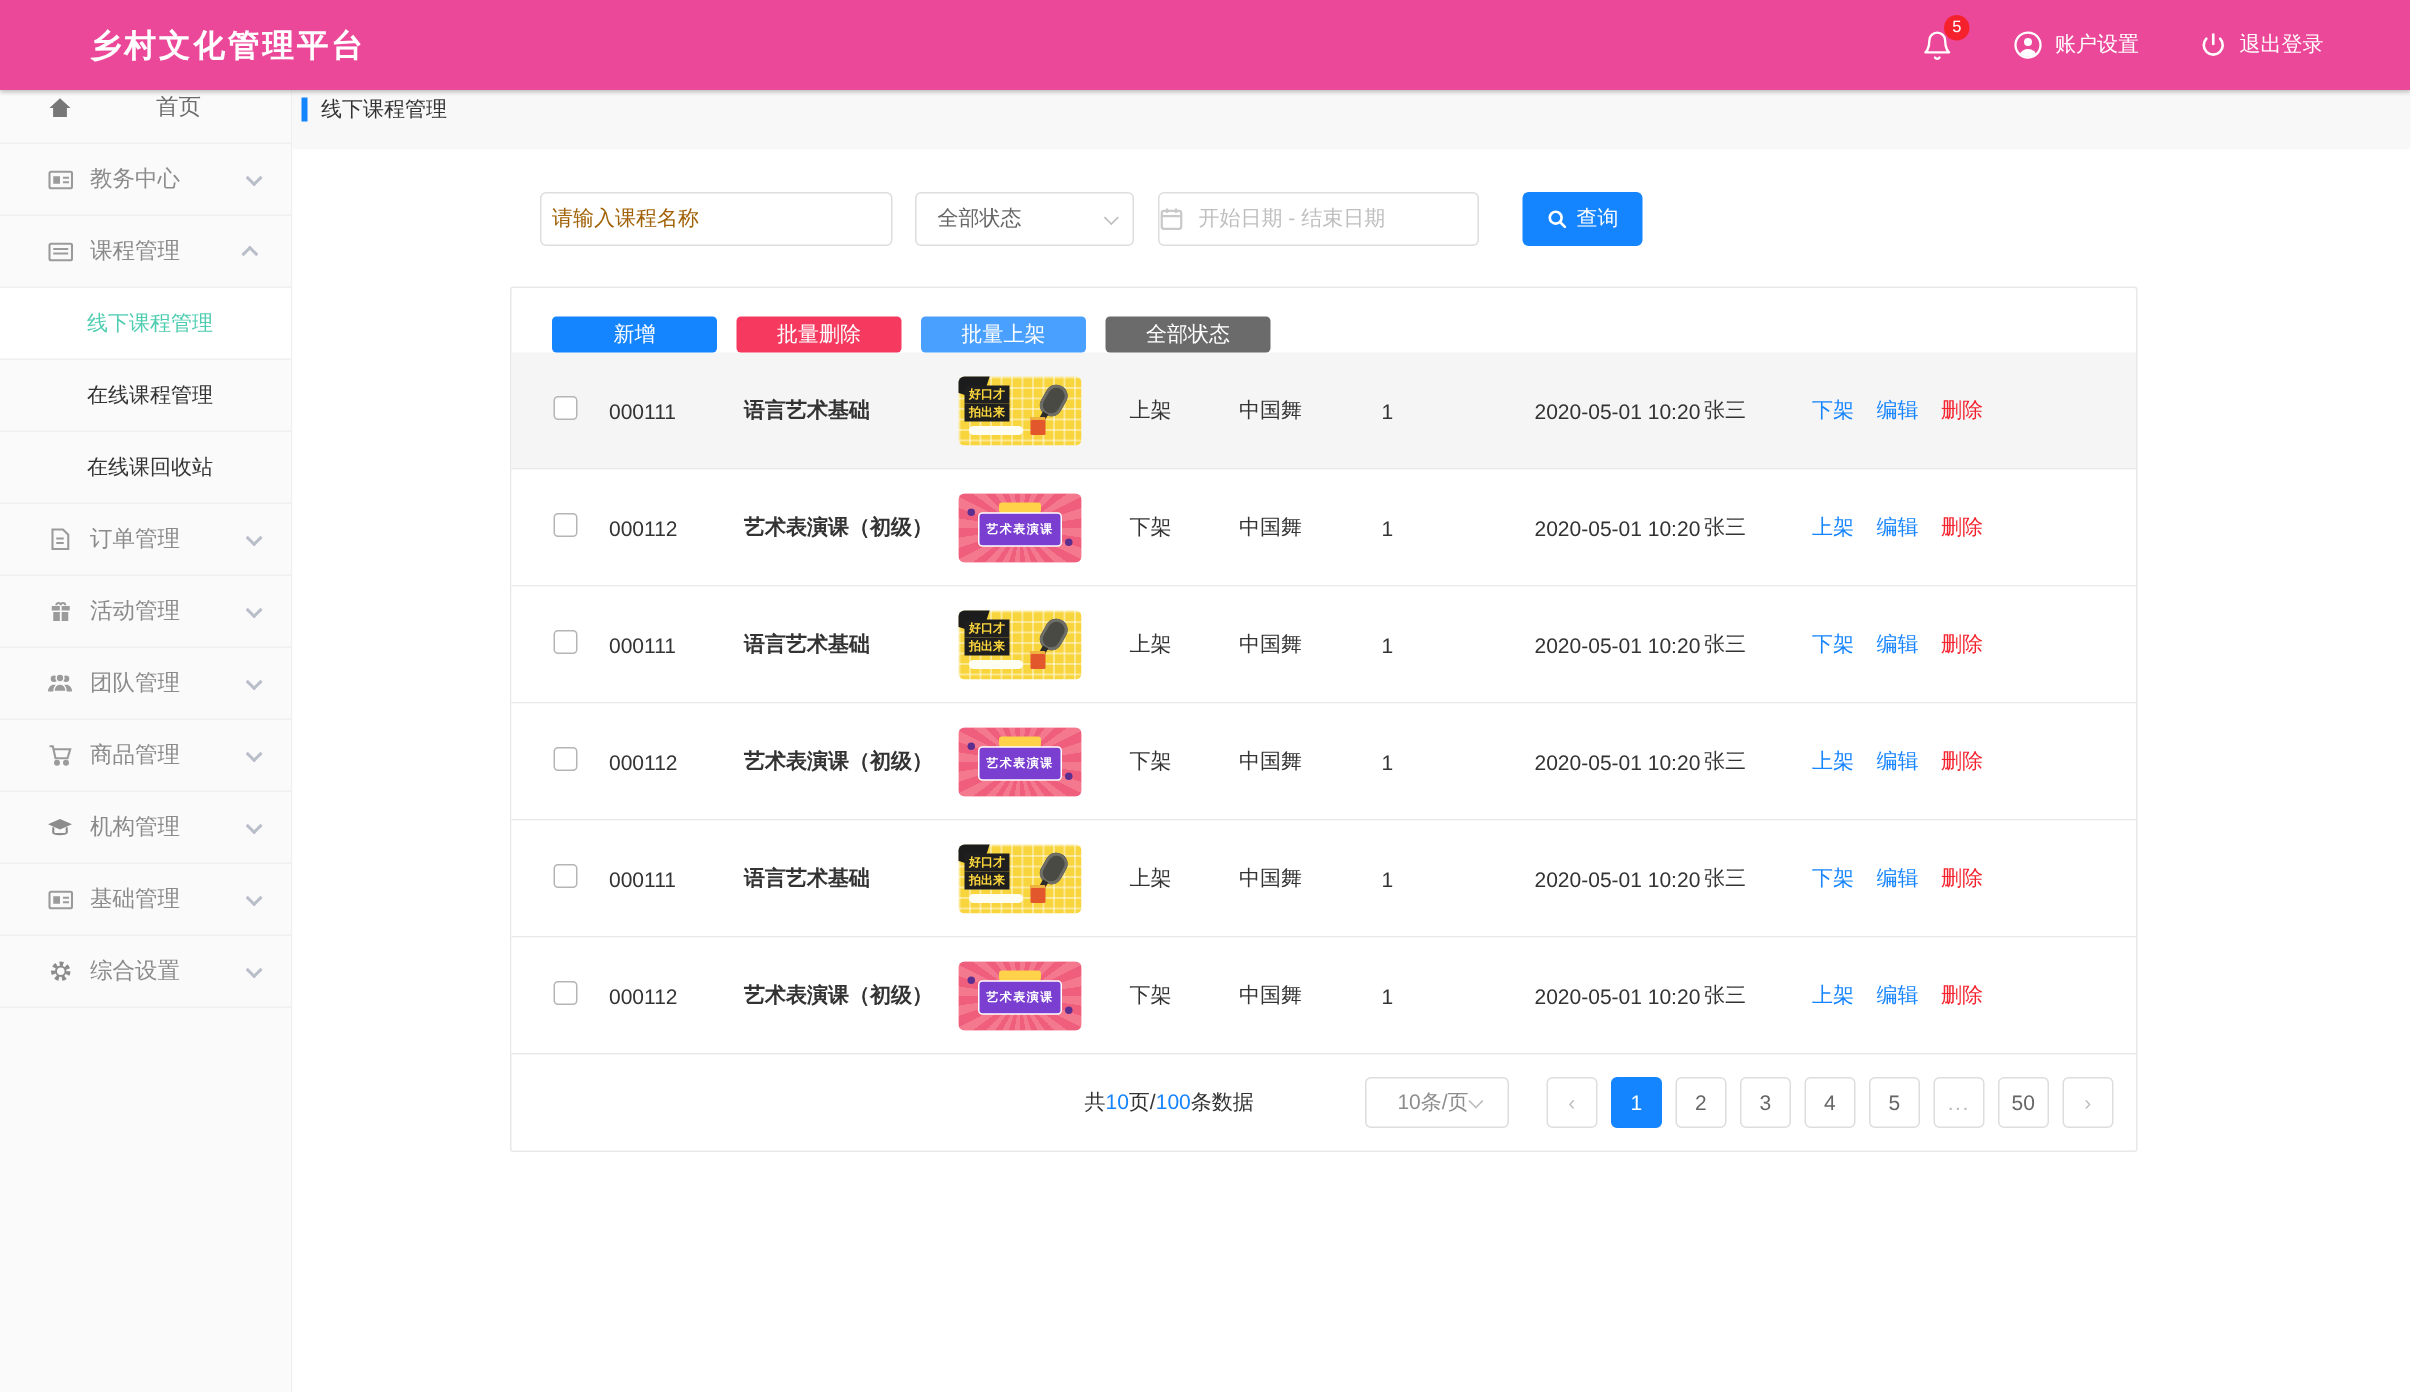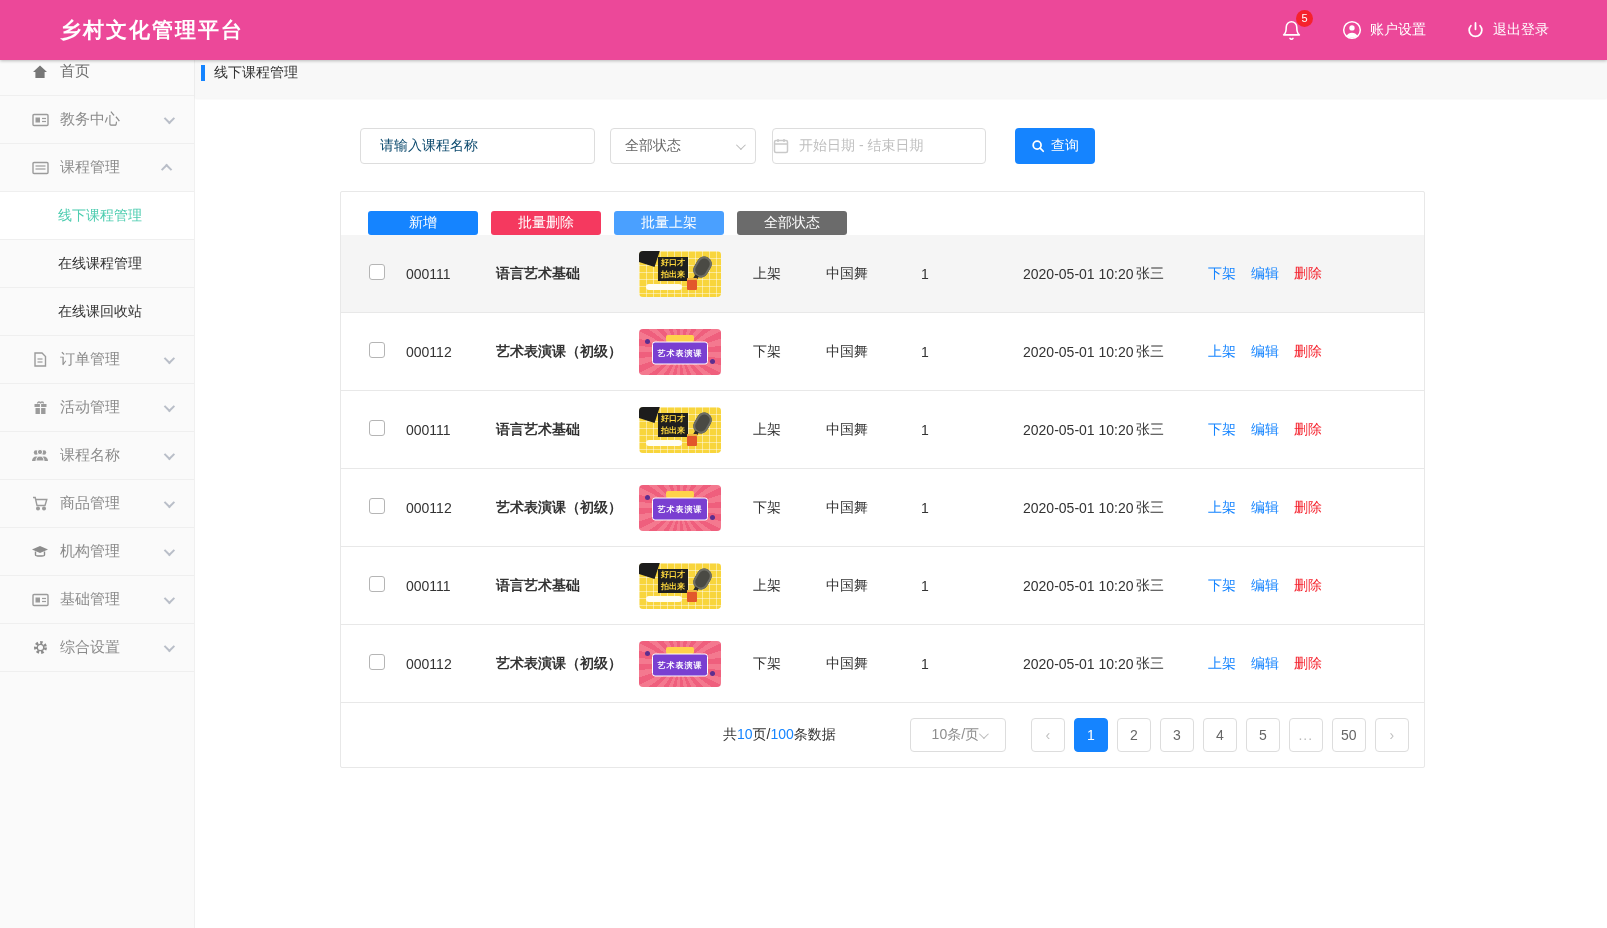--- a/index.html
+++ b/index.html
@@ -18,39 +18,39 @@
     border-radius:50%; min-width:17px; height:17px; line-height:17px; font-size:11px;
     text-align:center; padding:0 2px; }
 
   
   .app { display:flex; padding-top:48px; height:928px; }
   .sidebar { width:195px; background:#fafafa; border-right:1px solid #f0f0f0; flex-shrink:0; }
   .side-item { height:48px; display:flex; align-items:center; padding:0 22px 0 30px;
     border-bottom:1px solid #efefef; color:#8b8b8b; font-size:15px; cursor:pointer; background:#fafafa; }
   .side-item .s-icon { width:20px; height:16px; margin-right:10px; display:inline-flex;
     align-items:center; justify-content:center; }
-  .side-item.first { color:#6d6d6d; }
+  .side-item.first { color:#6d6d6d;gap:44px; }
   .caret { width:8px; height:8px; border-right:2px solid #b9bec8; border-bottom:2px solid #b9bec8;
     margin-left:auto; transform:rotate(45deg) translateY(-2px); }
   .caret.up { transform:rotate(-135deg) translateY(-2px); }
   .sub-item { height:48px; display:flex; align-items:center; padding-left:58px;
     border-bottom:1px solid #efefef; color:#333; font-size:14px; cursor:pointer; background:#fafafa; }
   .sub-item.active { color:#4ecdb0; background:#fff; }
 
   .main { flex:1; display:flex; flex-direction:column; background:#fff; }
   .crumb-bar { height:50px; background:#f8f8f8; display:flex; align-items:center;
     box-shadow:0 1px 2px rgba(0,0,0,.05); }
   .crumb { display:flex; align-items:center; margin-left:6px; font-size:14px; color:#333; }
   .crumb-accent { width:4px; height:16px; background:#1584ff; margin-right:9px; }
 
   
   .filters { display:flex; align-items:center; margin:30px 0 0 165px; }
   .ctl { height:36px; border:1px solid #ddd; border-radius:4px; background:#fff;
     display:flex; align-items:center; font-size:14px; }
-  .name-input { width:235px; padding-left:19px; color:#0c4a6e; }
+  .name-input { width:235px; padding-left:7px; color:#a16207; }
   .select { justify-content:space-between; padding:0 12px 0 14px; color:#666; cursor:pointer; }
   .sel-status { width:146px; margin-left:15px; }
   .sel-category { width:245px; margin-left:10px; }
   .sel-caret { width:7px; height:7px; border-right:1.5px solid #bbb; border-bottom:1.5px solid #bbb;
     transform:rotate(45deg) translateY(-2px); }
   .date-range { width:214px; margin-left:16px; gap:10px; color:#bfbfbf; cursor:pointer; }
   .btn-query { width:80px; height:36px; margin-left:29px; background:#1584ff; color:#fff;
     border-radius:4px; display:flex; align-items:center; justify-content:center; gap:6px;
     font-size:14px; cursor:pointer; }
 
@@ -84,21 +84,21 @@
   .lnk-red { color:#f5222d; }
 
   
   .thumb { width:82px; height:46px; border-radius:4px; position:relative; overflow:hidden; }
   .thumb-yellow { background-color:#f8d53c;
     background-image:linear-gradient(rgba(255,255,255,.45) 1px, transparent 1px),
       linear-gradient(90deg, rgba(255,255,255,.45) 1px, transparent 1px);
     background-size:7px 7px; }
   .thumb-yellow::before { content:""; position:absolute; left:-10px; top:-12px; width:30px;
     height:24px; background:#1c1c1c; transform:rotate(18deg); }
-  .chip { position:absolute; left:19px; background:#1f1f1f; color:#ffd83d; font-size:8px;
+  .chip { position:absolute; left:4px; background:#1f1f1f; color:#ffd83d; font-size:8px;
     font-weight:bold; padding:1px 3px; line-height:1.25; white-space:nowrap; }
   .chip1 { top:6px; } .chip2 { top:18px; }
   .pill { position:absolute; left:7px; top:33px; width:36px; height:6px; background:#fffef2;
     border-radius:3px; }
   .mic { position:absolute; right:11px; top:5px; width:15px; height:22px; background:#4a4a44;
     border-radius:8px; transform:rotate(30deg); box-shadow:inset 0 0 0 2px #6e6e66; }
   .mic::after { content:""; position:absolute; left:5px; top:21px; width:4px; height:13px;
     background:#2c2c28; }
   .book { position:absolute; right:24px; top:27px; width:10px; height:12px; background:#e2572b;
     border-radius:1px; box-shadow:inset 0 2px 0 #f0b43e; }
@@ -235,21 +235,21 @@
         <span class="s-icon">
           <svg width="18" height="13" viewBox="0 0 18 13">
             <circle cx="5" cy="3.5" r="2.2" fill="#9b9b9b"></circle>
             <circle cx="13" cy="3.5" r="2.2" fill="#9b9b9b"></circle>
             <circle cx="9" cy="3" r="2.6" fill="#9b9b9b" stroke="#fafafa"></circle>
             <path d="M1 12c0-3 2-4.5 4-4.5S9 9 9 12Z" fill="#9b9b9b"></path>
             <path d="M9 12c0-3 2-4.5 4-4.5s4 1.5 4 4.5Z" fill="#9b9b9b"></path>
             <path d="M5 12c0-3.4 2-5 4-5s4 1.6 4 5Z" fill="#9b9b9b" stroke="#fafafa"></path>
           </svg>
         </span>
-        <span>课程名称</span>
+        <span>团队管理</span>
         <span class="caret"></span>
       </div>
       <div class="side-item">
         <span class="s-icon">
           <svg width="16" height="15" viewBox="0 0 16 15" fill="none" stroke="#9b9b9b" stroke-width="1.4">
             <path d="M1 1.5h2.2l1.8 8h8l1.8-6H4"></path>
             <circle cx="6" cy="12.5" r="1.3" fill="#9b9b9b"></circle>
             <circle cx="12" cy="12.5" r="1.3" fill="#9b9b9b"></circle>
           </svg>
         </span>

